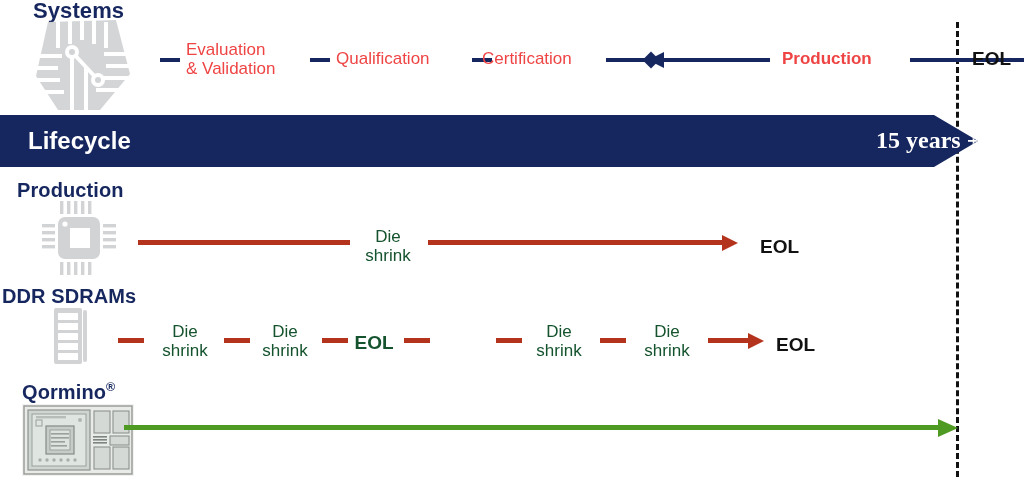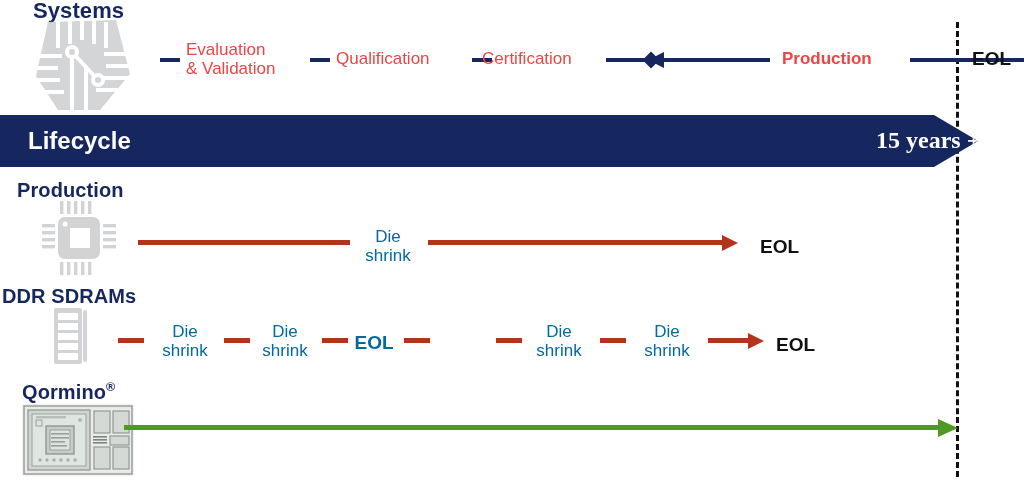--- a/index.html
+++ b/index.html
@@ -159,21 +159,21 @@
     border-left: 16px solid #b3331d;
   }
   .red-dash {
     position: absolute;
     height: 5px; width: 26px;
     background: #b3331d;
   }
   .seg-label {
     position: absolute;
     font-size: 17px;
-    color: #0369a1;
+    color: #14532d;
     text-align: center;
     line-height: 1.12;
     white-space: nowrap;
   }
   .seg-label-bold { font-weight: bold; font-size: 19px; }
 
   
   #proc-line-1 { left: 138px; top: 240px; width: 212px; }
   #proc-label-1{ left: 350px; top: 227px; width: 76px; }
   #proc-line-2 { left: 428px; top: 240px; width: 296px; }

